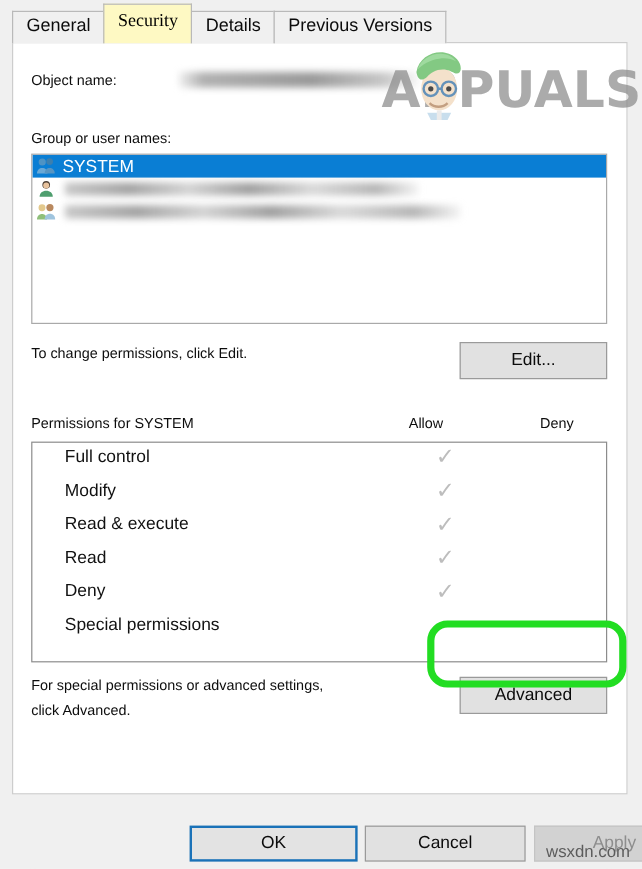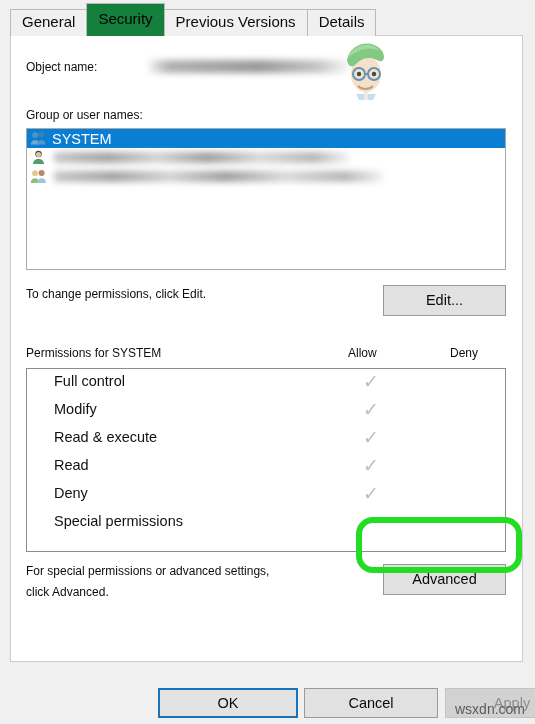--- a/index.html
+++ b/index.html
@@ -33,27 +33,28 @@
     border-bottom: none;
     padding: 3px 11px 4px 11px;
     margin-right: -1px;
     line-height: 17px;
     height: 19px;
     box-sizing: content-box;
     position: relative;
     white-space: nowrap;
   }
   .tab.active {
-    background: #15803d;
+    background: #fef9c3;
     color: #000;
     padding-top: 6px;
     height: 22px;
     margin-top: -3px;
     border-color: #b9b9b9;
     z-index: 6;
+    font-family: Liberation Serif, serif;
   }
 
   
   .tabpage {
     position: absolute;
     left: 10px; top: 35px;
     width: 513px; height: 627px;
     background: #ffffff;
     border: 1px solid #cdcdcd;
     box-sizing: border-box;
@@ -141,21 +142,21 @@
     display: flex;
     align-items: center;
     justify-content: center;
     box-sizing: border-box;
     padding: 0;
   }
   #edit-button { left: 372px; top: 249px; width: 123px; height: 31px; }
 
   
   #perm-title { left: 15px; top: 308px; }
-  #allow-header { left: 337px; top: 308px; width: 60px; }
+  #allow-header { left: 314px; top: 308px; width: 60px; text-align: center; }
   #deny-header  { left: 423px; top: 308px; width: 60px; text-align: center; }
 
   
   .permbox {
     position: absolute;
     left: 15px; top: 332px;
     width: 480px; height: 184px;
     background: #ffffff;
     border: 1px solid #8c8c8c;
     box-sizing: border-box;
@@ -245,22 +246,22 @@
   }
 </style>
 </head>
 <body>
 
 <div id="root">
 
   <div class="tabstrip">
     <div class="tab">General</div>
     <div class="tab active">Security</div>
+    <div class="tab">Details</div>
     <div class="tab">Previous Versions</div>
-    <div class="tab">Details</div>
   </div>
 
   <div class="tabpage">
 
     <div class="lbl" id="objname-label">Object name:</div>
     <div id="objname-value"></div>
 
     <div class="lbl" id="groupusers-label">Group or user names:</div>
 
     <div class="listbox">
@@ -348,20 +349,21 @@
 
   </div>
 
   <div class="greenring"></div>
 
   <button class="btn" id="ok-button">OK</button>
   <button class="btn" id="cancel-button">Cancel</button>
   <button class="btn" id="apply-button" disabled="">Apply</button>
 
   <div id="appuals-watermark">
+    <div id="appuals-text">APPUALS</div>
     <svg width="62" height="62" viewBox="0 0 62 62" style="position:absolute;left:34px;top:0;">
       <ellipse cx="32" cy="36" rx="15" ry="18" fill="#f3dcc2"></ellipse>
       <path d="M13 22c2-12 14-18 24-16 9 2 13 8 13 13 0 3-2 5-5 4-3-1-5-3-10-3-6 0-10 3-13 6-4 4-8 3-9-4z" fill="#6ec06e"></path>
       <path d="M14 20c3-9 12-14 21-13 5 .5 9 3 11 6-4-2-9-3-14-2-8 1-14 5-18 9z" fill="#8fd48f"></path>
       <circle cx="25" cy="36" r="6" fill="none" stroke="#4a7fae" stroke-width="2"></circle>
       <circle cx="40" cy="36" r="6" fill="none" stroke="#4a7fae" stroke-width="2"></circle>
       <line x1="31" y1="36" x2="34" y2="36" stroke="#4a7fae" stroke-width="2"></line>
       <circle cx="25" cy="36" r="2.2" fill="#2a2a2a"></circle>
       <circle cx="40" cy="36" r="2.2" fill="#2a2a2a"></circle>
       <path d="M24 48c4 4 11 4 15 0" fill="none" stroke="#b98f6c" stroke-width="2"></path>

